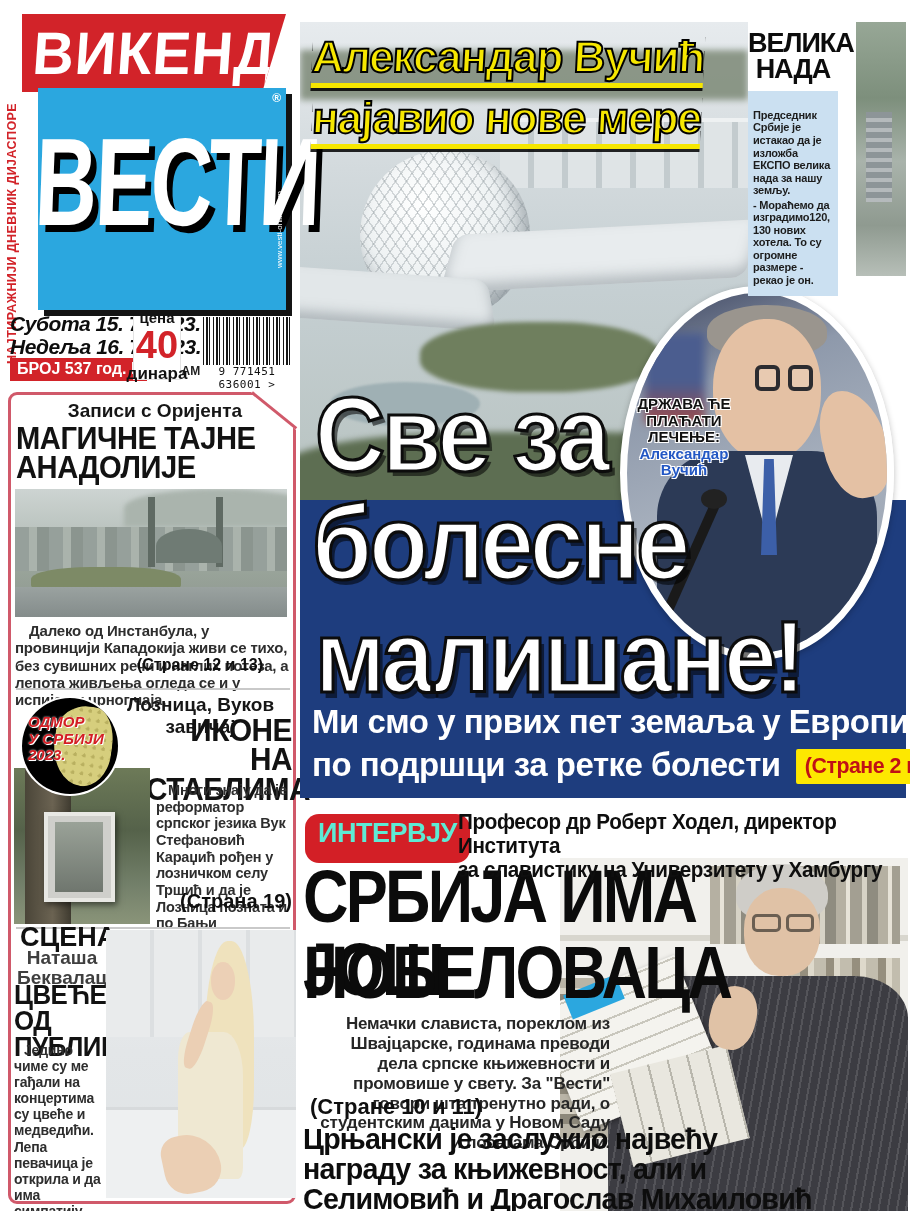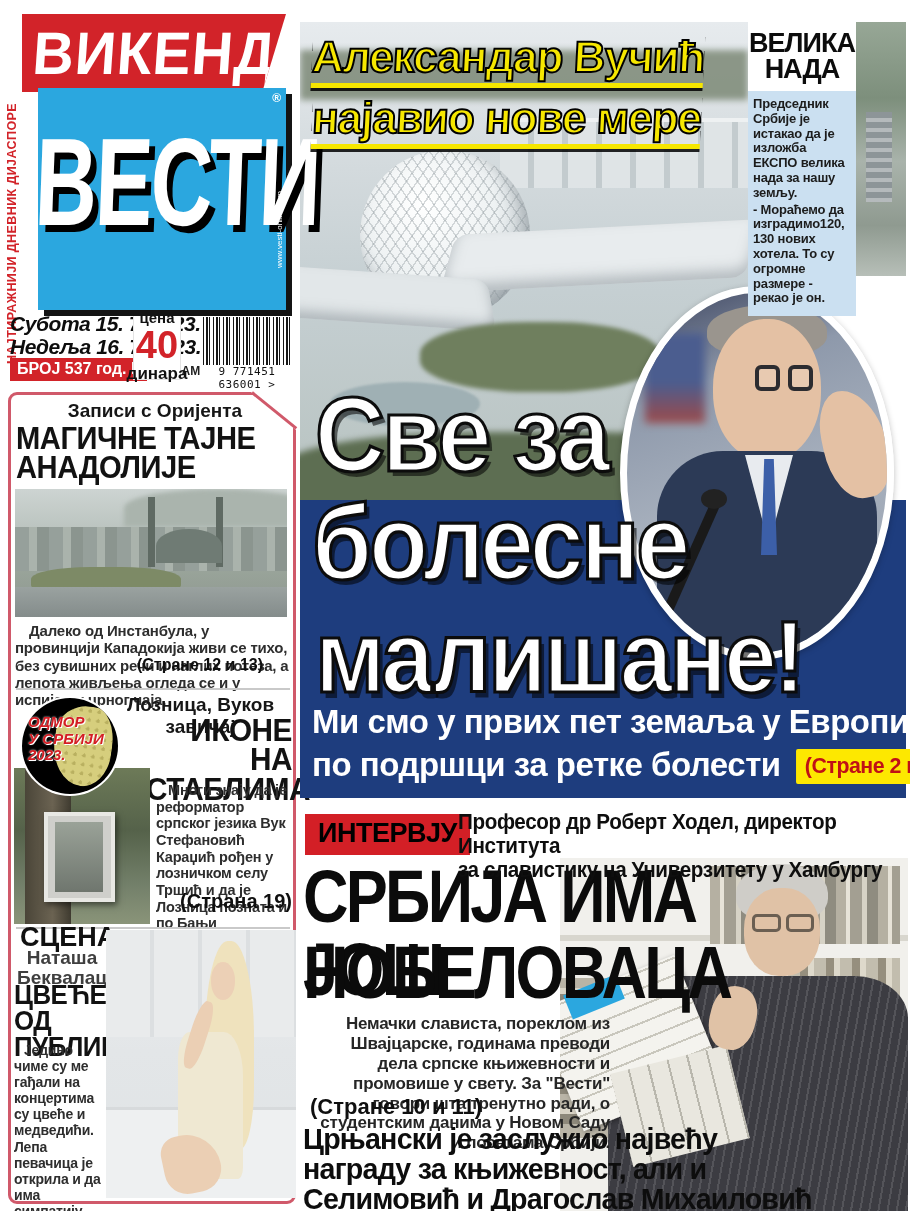--- a/index.html
+++ b/index.html
@@ -112,23 +112,23 @@
     background-image:repeating-linear-gradient(0deg,rgba(255,255,255,.35) 0 4px,transparent 4px 10px);}
 
   .top-headline{left:312px;top:34px;z-index:4;}
   .top-headline .yl{display:inline-block;color:#f6e700;font-weight:900;font-size:44px;line-height:1.06;
     letter-spacing:-1px;-webkit-text-stroke:2px #000;transform:skewX(-3deg);
     border-bottom:5px solid #f6e700;box-shadow:0 3px 0 rgba(0,0,0,.85);padding-bottom:2px;margin-bottom:7px;}
   .expo-badge{left:630px;top:48px;width:98px;height:98px;border-radius:50%;background:#fff;border:3px solid #c8242a;
     z-index:4;display:flex;align-items:center;justify-content:center;text-align:center;
     color:#b01116;font-weight:800;font-size:11.5px;line-height:1.12;}
 
-  .velika{left:748px;top:30px;width:108px;z-index:3;}
+  .velika{left:748px;top:30px;width:90px;z-index:3;}
   .velika-title{font-size:27px;font-weight:900;line-height:.98;text-align:center;color:#0c0c0c;letter-spacing:-1px;}
-  .velika-box{margin-top:8px;background:#cbe0f1;padding:6px 5px 10px;font-size:13px;font-weight:700;
+  .velika-box{margin-top:8px;background:#cbe0f1;padding:18px 5px 10px;font-size:11px;font-weight:700;
     line-height:1.14;color:#1c1c1c;letter-spacing:-.2px;}
   .velika-box p{margin:0;} .velika-box p+p{margin-top:2px;}
 
   
   .navy{left:300px;top:500px;width:606px;height:298px;background:#1e3d7e;z-index:1;}
   .vucic{left:620px;top:286px;width:274px;height:374px;border:7px solid #fff;border-radius:50%;z-index:2;
     background:linear-gradient(160deg,#39415c 0%,#8e99ab 26%,#a7b0bd 55%,#97a1b0 100%);overflow:hidden;
     box-shadow:0 2px 6px rgba(0,0,0,.25);}
   .vu-flag{position:absolute;left:18px;top:40px;width:60px;height:90px;background:linear-gradient(180deg,#4b5d8f 55%,#9c4a4a);filter:blur(4px);}
   .vu-head{position:absolute;left:86px;top:26px;width:108px;height:142px;background:#e4c1a4;border-radius:48%;}
@@ -155,22 +155,22 @@
   .mega1{left:315px;top:382px;font-size:97px;}
   .mega2{left:312px;top:490px;font-size:97px;}
   .mega3{left:315px;top:606px;font-size:95px;}
 
   .subhead{left:312px;top:700px;z-index:3;color:#fff;font-weight:800;font-size:34px;line-height:1.25;
     letter-spacing:-.5px;transform:scaleX(.97);transform-origin:left top;white-space:nowrap;}
   .pages-badge{display:inline-block;background:#fde800;color:#c01016;font-weight:800;font-size:22px;
     padding:3px 9px 4px;margin-left:16px;vertical-align:middle;border-radius:2px;}
 
   
-  .int-badge{left:305px;top:814px;background:#d31f26;color:#000000;font-weight:900;font-size:27px;
-    padding:4px 13px 6px;z-index:3;letter-spacing:-.5px;}
+  .int-badge{left:305px;top:814px;background:#d31f26;color:#5eead4;font-weight:900;font-size:27px;
+    padding:4px 13px 14px;z-index:3;letter-spacing:-.5px;border-radius:14px;}
   .int-kicker{left:458px;top:810px;font-weight:800;font-size:21.5px;line-height:1.12;color:#0e0e0e;
     letter-spacing:-.4px;transform:scaleX(.96);transform-origin:left top;z-index:3;}
   .hodel-photo{left:560px;top:858px;width:348px;height:353px;background:#f1f0ec;z-index:1;}
   .hp-shelf{position:absolute;left:0;top:0;width:100%;height:100%;
     background:repeating-linear-gradient(0deg,transparent 0 86px,#d8d6ce 86px 92px);}
   .hp-books1{position:absolute;left:150px;top:8px;width:190px;height:78px;
     background:repeating-linear-gradient(90deg,#b5b0a2 0 10px,#e7e3d8 10px 14px,#a39f92 14px 26px,#d7d3c6 26px 31px,#8f8c80 31px 42px);}
   .hp-books2{position:absolute;left:228px;top:100px;width:112px;height:78px;
     background:repeating-linear-gradient(90deg,#c2bdae 0 12px,#968f7e 12px 20px,#ded9cb 20px 26px);}
   .hp-books3{position:absolute;left:0px;top:120px;width:54px;height:160px;
@@ -302,20 +302,24 @@
         <i></i>
       </div>
     <div class="vu-suit"></div>
     <div class="vu-shirt"></div>
     <div class="vu-tie"></div>
     <div class="vu-hand"></div>
     <div class="vu-mic"></div>
     <div class="vu-micball"></div>
   </div>
 
+  <div class="abs vucic-caption">
+    <div class="blk">ДРЖАВА ЋЕ ПЛАЋАТИ ЛЕЧЕЊЕ:</div>
+    <div class="blu">Александар Вучић</div>
+  </div>
 
   <div class="abs mega mega1">Све за</div>
   <div class="abs mega mega2">болесне</div>
   <div class="abs mega mega3">малишане!</div>
 
   <div class="abs subhead">
     <div>Ми смо у првих пет земаља у Европи</div>
     <div>
       <span>по подршци за ретке болести</span><span class="pages-badge">(Стране 2 и 3)</span>
     </div>

